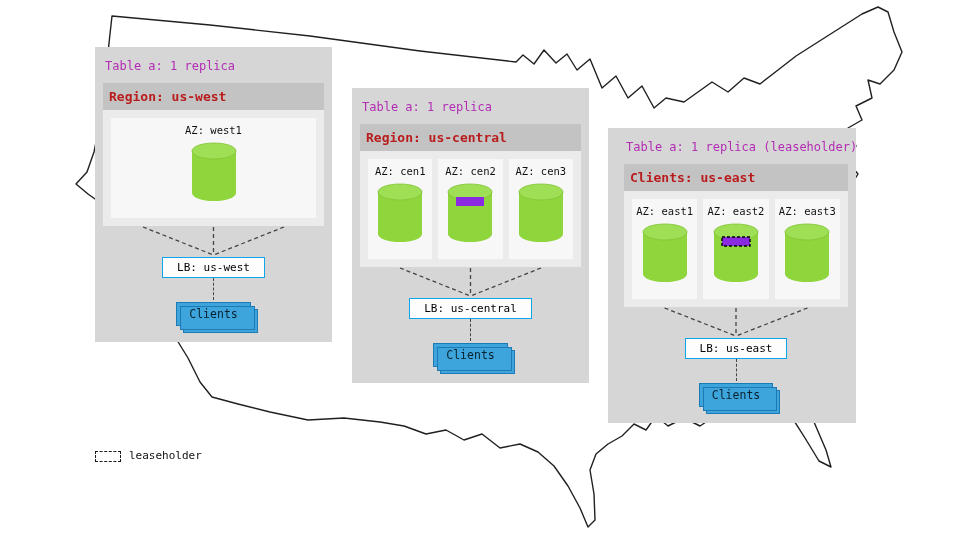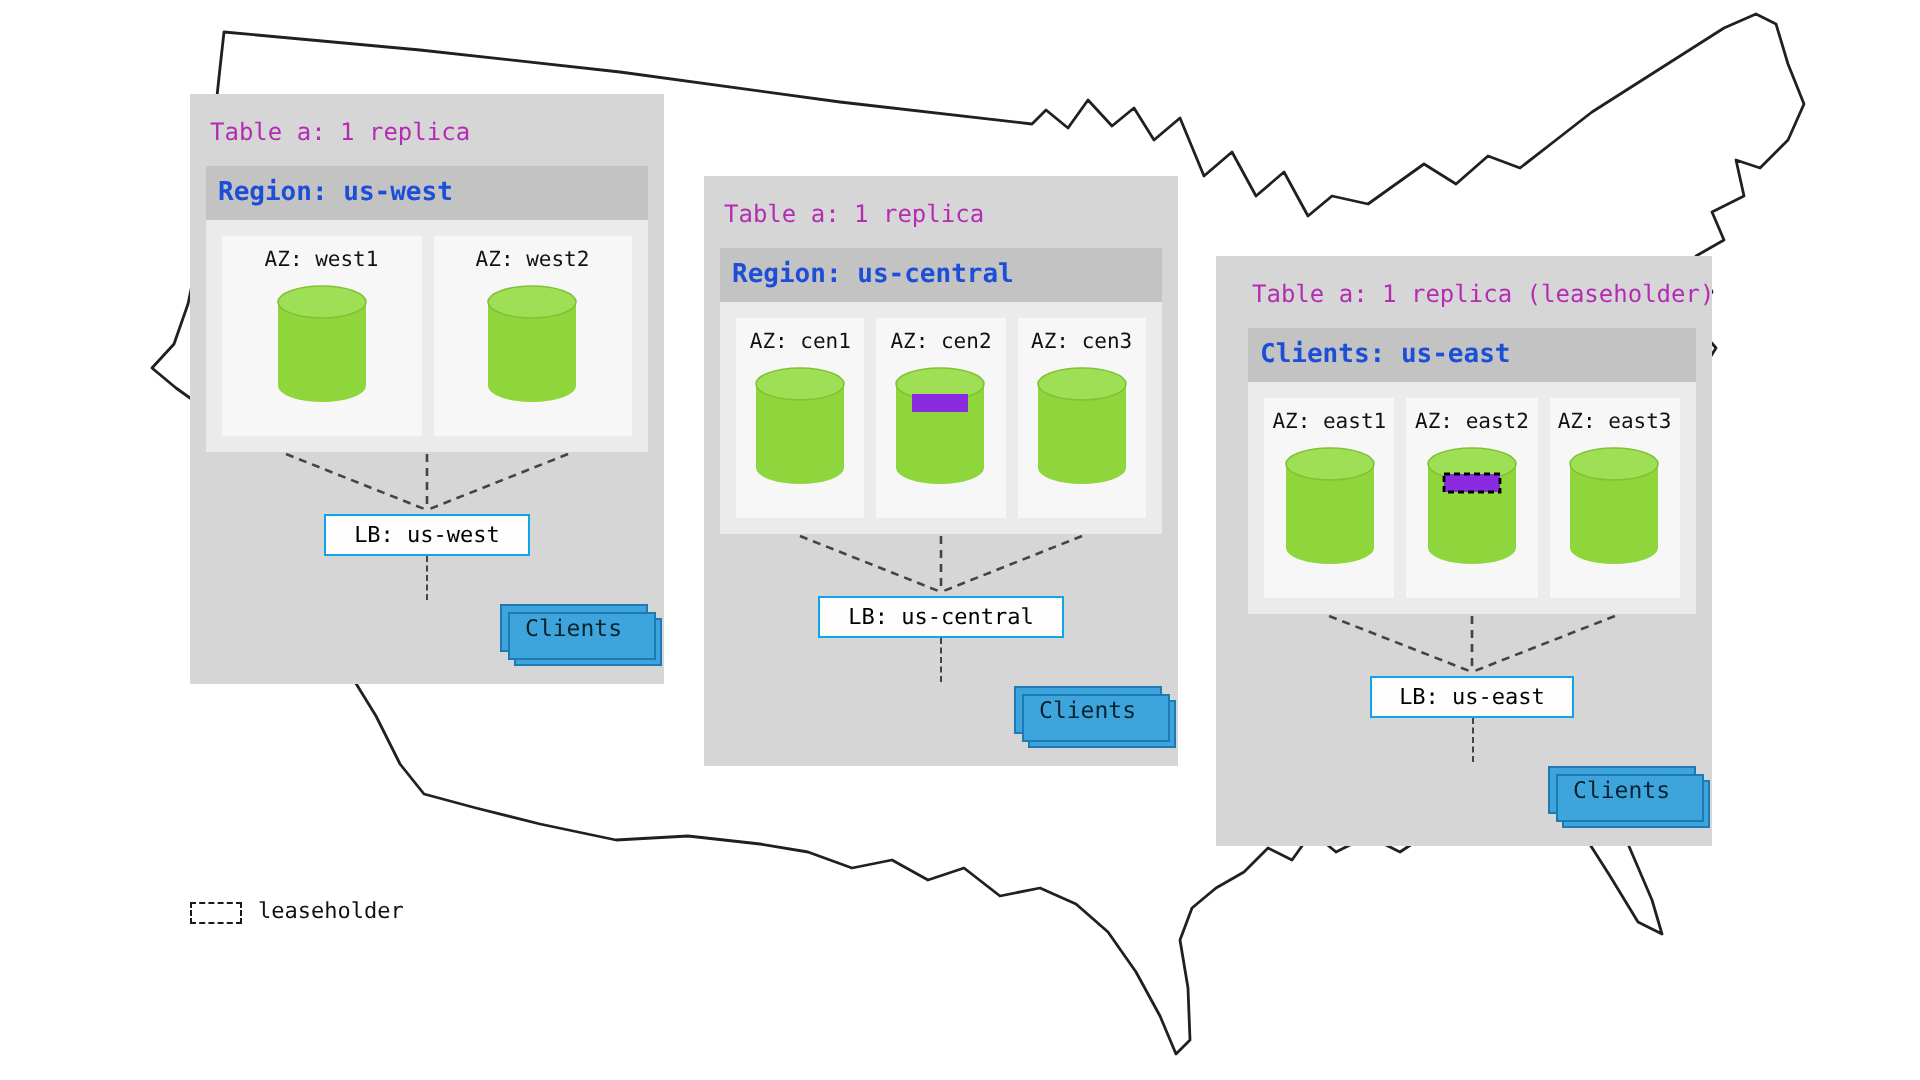--- a/index.html
+++ b/index.html
@@ -20,38 +20,38 @@
     font-family:"DejaVu Sans Mono","Liberation Mono",monospace;}
   #stage{position:relative;width:960px;height:540px;background:#fff}
 
   #map-svg{position:absolute;left:0;top:0;z-index:0}
   #map-svg path{fill:#ffffff;stroke:#202020;stroke-width:1.4;stroke-linejoin:round}
 
   #panels{position:absolute;left:0;top:0;width:100%;height:100%;z-index:1;pointer-events:none}
   .panel{position:absolute;background:var(--panel-gray);padding:8px 8px 16px 8px;pointer-events:auto}
   .panel-title{color:var(--title-purple);font-size:12px;line-height:14px;padding:4px 0 10px 2px;white-space:nowrap}
   .region-box{width:100%}
-  .region-header{background:var(--header-gray);color:#1d4ed8;font-size:13px;font-weight:600;
+  .region-header{background:var(--header-gray);color:#b91c1c;font-size:13px;font-weight:600;
     padding:6px 6px;white-space:nowrap}
   .region-body{background:var(--body-gray);display:flex;gap:6px;padding:8px}
   .az-box{flex:1;background:var(--az-bg);text-align:center;padding:6px 2px 16px 2px}
   .az-label{font-size:10.5px;color:#111;white-space:nowrap;margin-bottom:6px}
   .cyl{display:inline-block;vertical-align:top}
   .cyl-body{fill:var(--cylinder-green)}
   .cyl-top{fill:var(--cylinder-green-top);stroke:#80c235;stroke-width:0.8}
   .replica-rect{fill:var(--replica-purple)}
   .replica-rect.leaseholder{stroke:#000;stroke-width:1.4;stroke-dasharray:3 2}
 
   .connector1{display:block;width:100%;height:30px}
   .connector1 line{stroke:var(--line-color);stroke-width:1.3;stroke-dasharray:4 3}
   .lb-row{text-align:center}
   .lb-box{display:inline-block;background:#fdfdfd;border:1px solid #0ea5e9;
     font-size:11px;padding:3px 14px;white-space:nowrap}
   .connector2{width:0;height:22px;border-left:1.5px dashed var(--line-color);margin:0 auto}
-  .clients-row{text-align:right;padding-top:2px}
+  .clients-row{text-align:center;padding-top:2px}
   .clients{position:relative;display:inline-block;background:var(--clients-blue);
     border:1px solid var(--clients-border);font-size:11.5px;color:#09222f;
     padding:4px 12px;white-space:nowrap;z-index:0}
   .clients::after{content:"";position:absolute;left:3px;top:3px;width:100%;height:100%;
     background:var(--clients-blue);border:1px solid var(--clients-border);z-index:-1}
   .clients::before{content:"";position:absolute;left:6px;top:6px;width:100%;height:100%;
     background:var(--clients-blue);border:1px solid var(--clients-border);z-index:-2}
   .clients .clients-text{position:relative;z-index:2}
 
   .legend{position:absolute;left:95px;top:449px;z-index:1;display:flex;align-items:flex-end;gap:8px}
@@ -93,28 +93,20 @@
       <div class="region-body">
   <div class="az-box">
     <div class="az-label">AZ: west1</div>
     <svg class="cyl" width="46" height="60" viewBox="0 0 46 60">
       <path class="cyl-body" d="M1,9 L1,51 A22,8 0 0 0 45,51 L45,9 Z"></path>
       <ellipse class="cyl-top" cx="23" cy="9" rx="22" ry="8"></ellipse>
       <rect class="replica-rect" x="9" y="14" width="28" height="9" style="display: none;"></rect>
     </svg>
   </div>
 
-  <div class="az-box">
-    <div class="az-label">AZ: west2</div>
-    <svg class="cyl" width="46" height="60" viewBox="0 0 46 60">
-      <path class="cyl-body" d="M1,9 L1,51 A22,8 0 0 0 45,51 L45,9 Z"></path>
-      <ellipse class="cyl-top" cx="23" cy="9" rx="22" ry="8"></ellipse>
-      <rect class="replica-rect" x="9" y="14" width="28" height="9" style="display: none;"></rect>
-    </svg>
-  </div>
 
 </div>
     </div>
     <svg class="connector1" viewBox="0 0 221 30" preserveAspectRatio="none">
       <line x1="40" y1="1" x2="110.5" y2="29"></line>
       <line x1="110.5" y1="1" x2="110.5" y2="29"></line>
       <line x1="181" y1="1" x2="110.5" y2="29"></line>
     </svg>
     <div class="lb-row">
       <span class="lb-box">LB: us-west</span>

